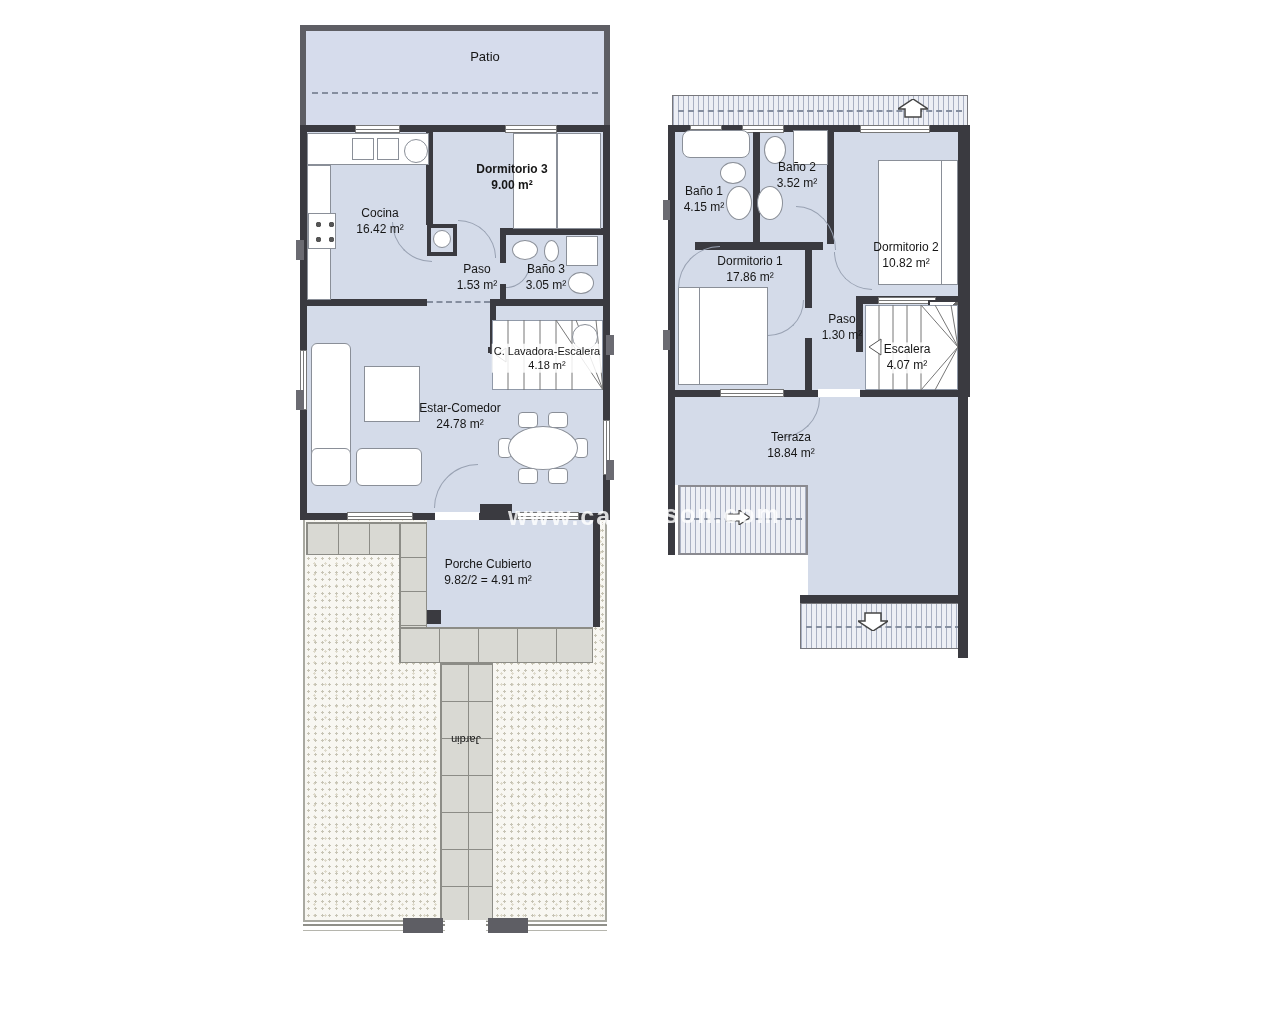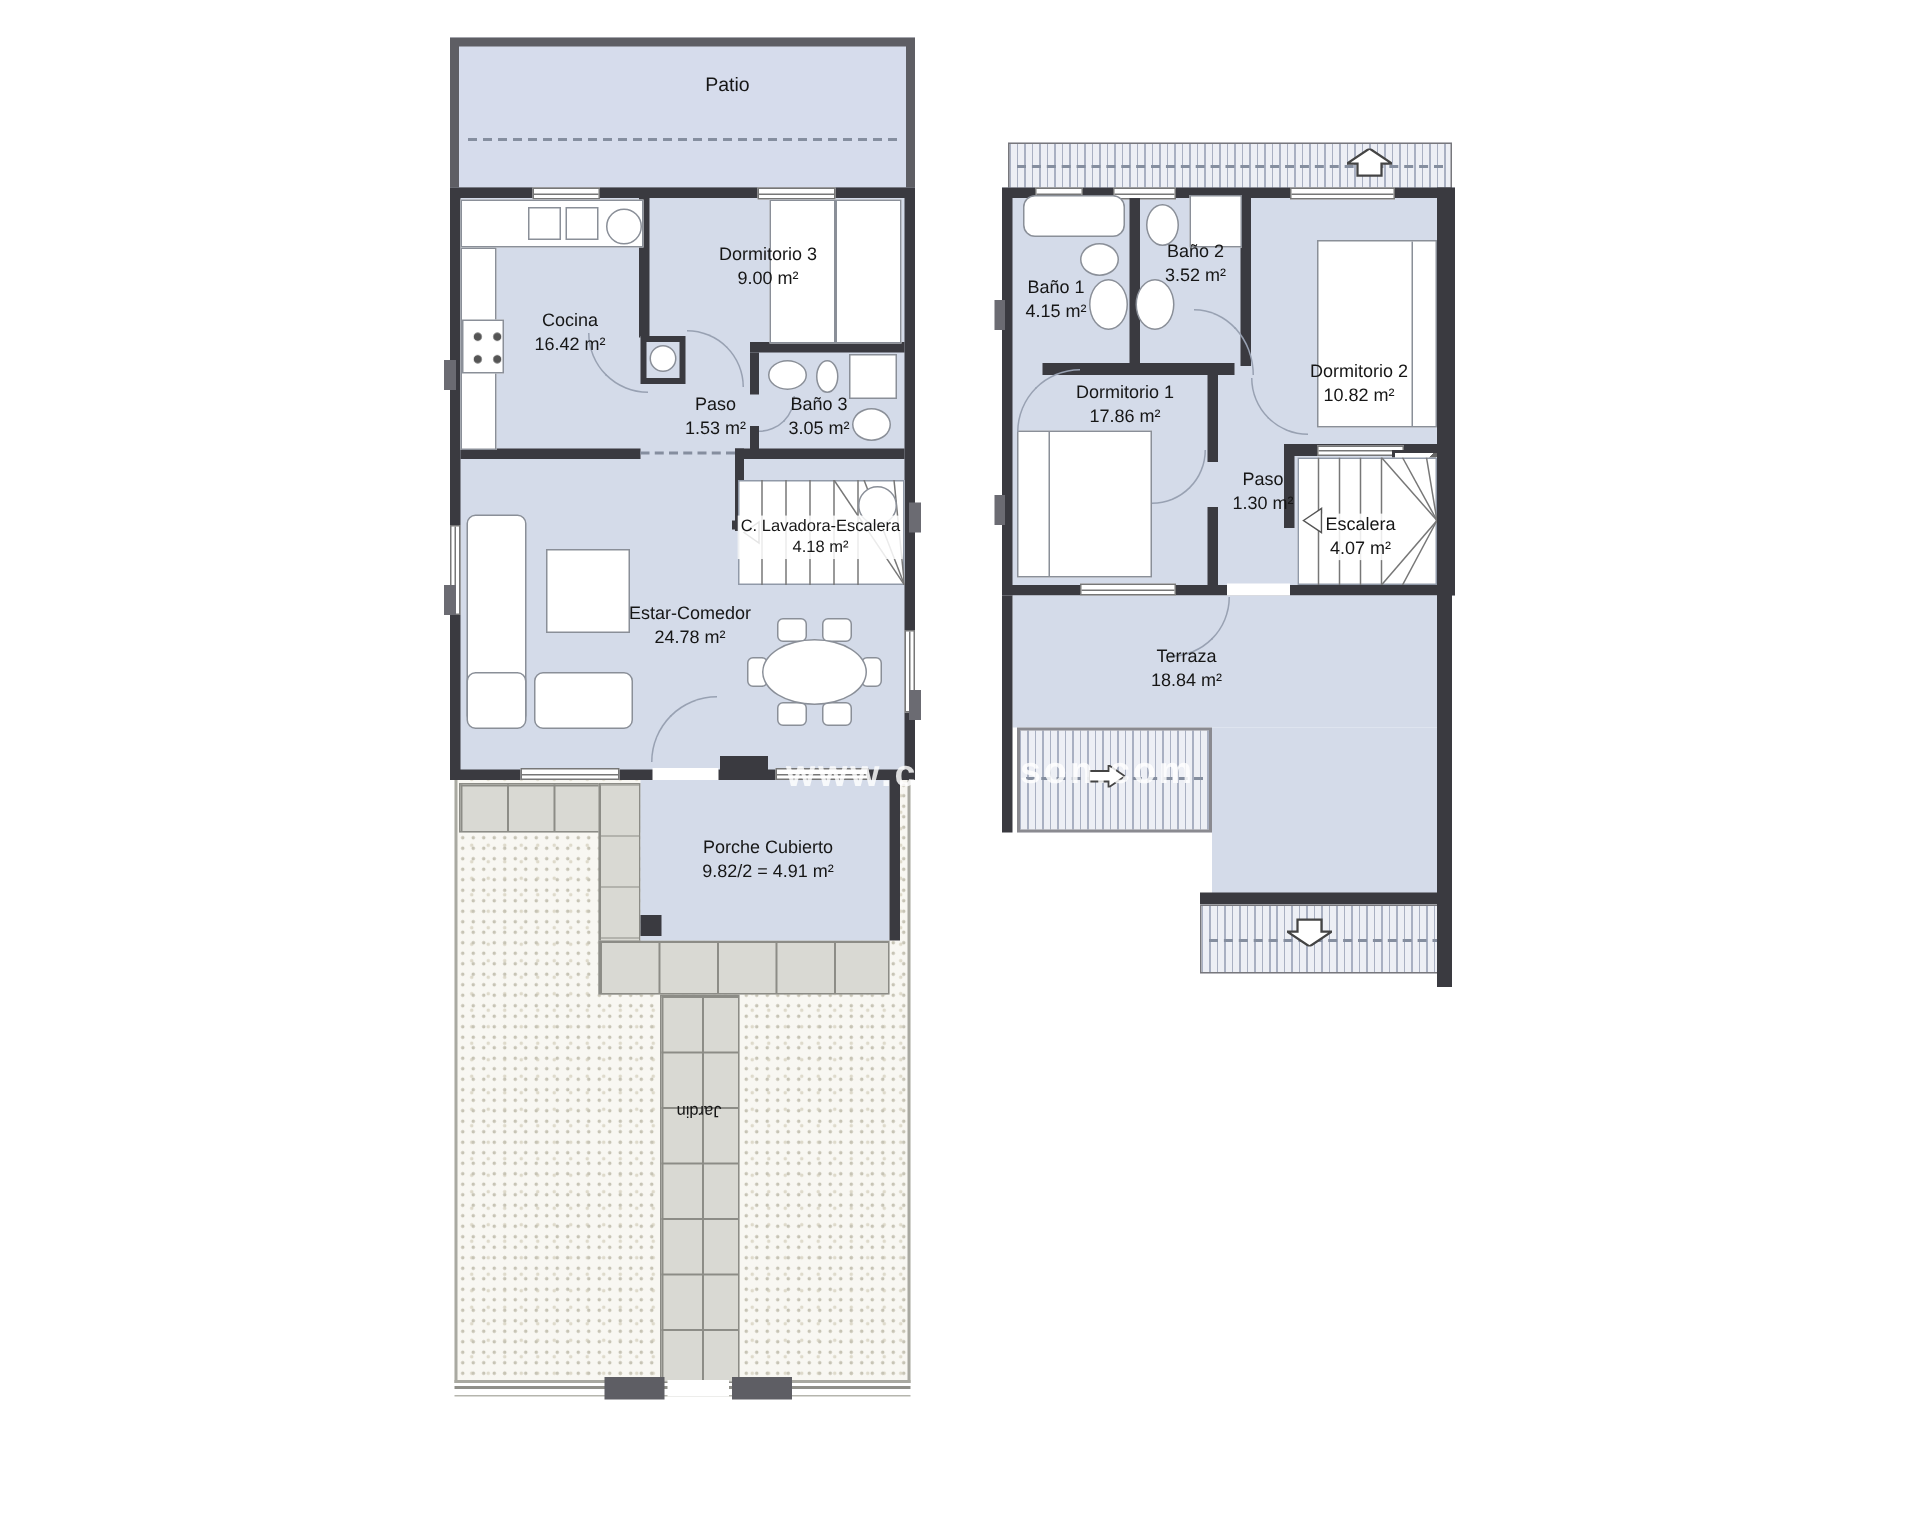--- a/index.html
+++ b/index.html
@@ -43,21 +43,21 @@
     background-image:radial-gradient(#c7c4b5 1px,transparent 1.4px),radial-gradient(#dedacb 1px,transparent 1.4px);
     background-size:7px 7px,11px 11px;background-position:0 0,4px 5px;
     border:2px solid #a9a9a1;border-top:none;box-sizing:border-box;}
   
   .rlabel{position:absolute;transform:translate(-50%,-50%);display:flex;flex-direction:column;
     text-align:center;font-size:12px;line-height:1.3;white-space:nowrap;color:#161616;}
   .rlabel.small{font-size:11px;}
   .rlabel.onwhite{background:rgba(255,255,255,0.85);padding:0 2px;}
   .rlabel.flip{transform:translate(-50%,-50%) rotate(180deg);}
   .title{position:absolute;font-size:33px;font-weight:600;letter-spacing:1px;word-spacing:14px;color:#121212;margin:0;}
-  .watermark{position:absolute;font-size:25px;font-weight:bold;letter-spacing:2px;color:rgba(255,255,255,0.82);margin-left:16px;}
+  .watermark{position:absolute;font-size:25px;font-weight:bold;letter-spacing:2px;color:rgba(255,255,255,0.82);}
   .stove{position:absolute;background:#fff;border:1px solid #8a8f98;box-sizing:border-box;
     background-image:radial-gradient(circle,#555 2.5px,transparent 3px);background-size:13px 15px;background-position:3px 3px;}
   .closet{position:absolute;background:linear-gradient(135deg,transparent 46%,#666 46%,#666 54%,transparent 54%) #fff;border:2px solid #3a3a40;box-sizing:border-box;}
   svg{position:absolute;display:block;}
 </style>
 </head>
 <body>
 
 <div class="canvas">
 
@@ -156,41 +156,41 @@
   <div class="pillar" style="left:606px;top:460px;width:8px;height:20px;"></div>
 
   <div class="rlabel" style="left:452px;top:57px;font-size:13px;margin-left:33px;">
     <span>Patio</span>
     <span></span>
   </div>
   <div class="rlabel" style="left:380px;top:222px;">
     <span>Cocina</span>
     <span>16.42 m²</span>
   </div>
-  <div class="rlabel" style="left:512px;top:178px;">
+  <div class="rlabel" style="left:512px;top:178px;font-weight:bold;">
     <span>Dormitorio 3</span>
     <span>9.00 m²</span>
   </div>
   <div class="rlabel" style="left:477px;top:278px;">
     <span>Paso</span>
     <span>1.53 m²</span>
   </div>
   <div class="rlabel" style="left:546px;top:278px;">
     <span>Baño 3</span>
     <span>3.05 m²</span>
   </div>
   <div class="rlabel small onwhite" style="left:547px;top:358px;">
     <span>C. Lavadora-Escalera</span>
     <span>4.18 m²</span>
   </div>
   <div class="rlabel" style="left:460px;top:417px;">
     <span>Estar-Comedor</span>
     <span>24.78 m²</span>
   </div>
-  <div class="rlabel" style="left:512px;top:573px;">
+  <div class="rlabel" style="left:488px;top:573px;">
     <span>Porche Cubierto</span>
     <span>9.82/2 = 4.91 m²</span>
   </div>
   <div class="rlabel flip small" style="left:466px;top:740px;">
     <span>Jardin</span>
     <span></span>
   </div>
 
   <div class="hatch" style="left:672px;top:95px;width:296px;height:32px;"></div>
   <div class="dash" style="left:678px;top:110px;width:284px;"></div>

